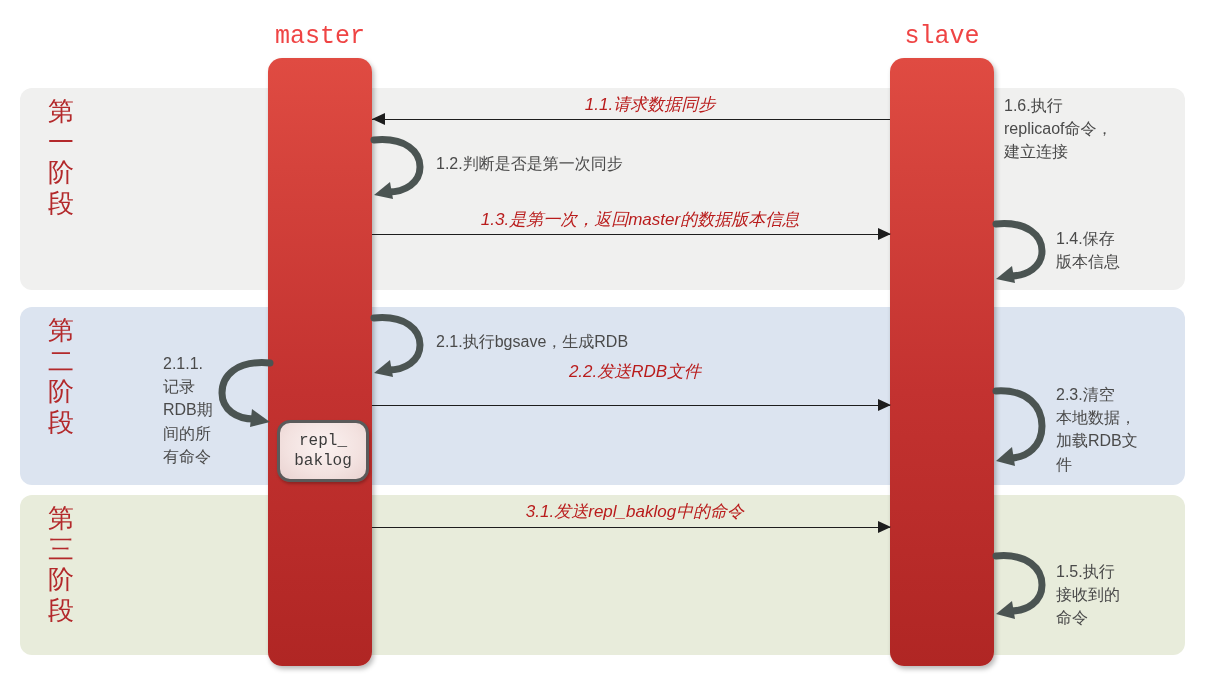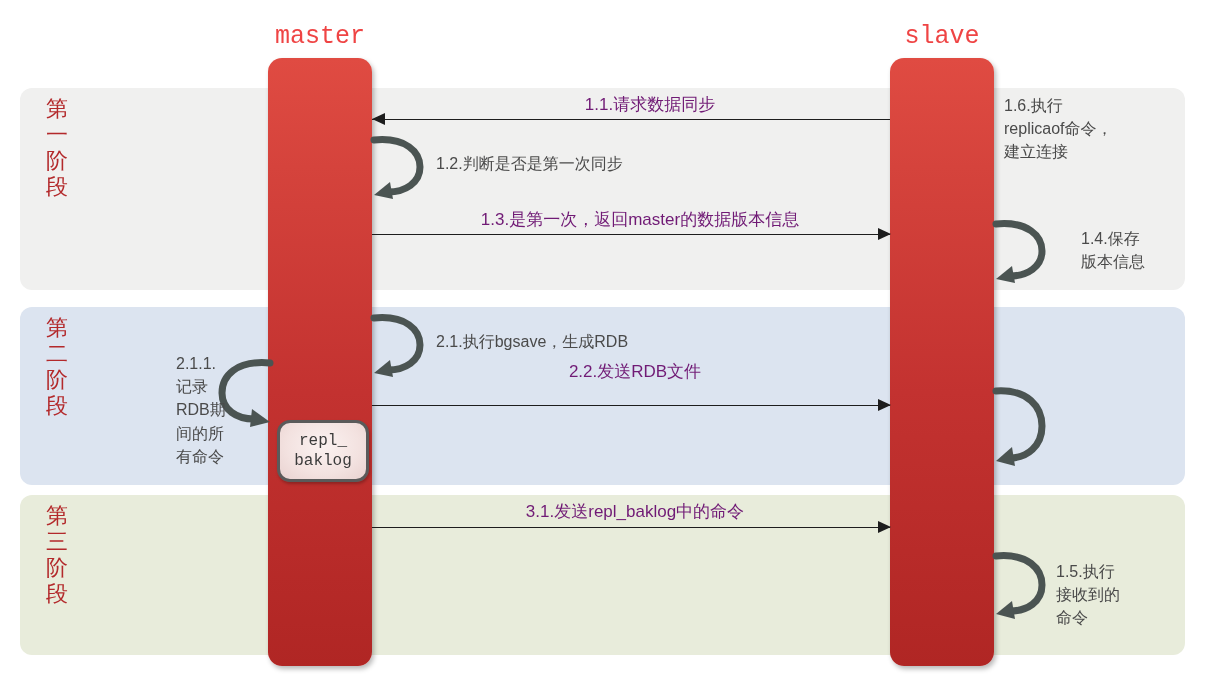--- a/index.html
+++ b/index.html
@@ -24,24 +24,24 @@
     border-radius: 12px;
   }
   .band.s1 { background: #f0f0ef; }
   .band.s2 { background: #dce4f0; }
   .band.s3 { background: #e8ecdb; }
 
   .band-label {
     position: absolute;
     color: #b3292b;
     font-family: Liberation Sans, sans-serif;
-    font-size: 22px;
+    font-size: 26px;
     line-height: 1.18;
     width: 34px;
-    text-align: center;
+    text-align: right;
     letter-spacing: 0;
   }
 
   
   .lifeline {
     position: absolute;
     border-radius: 14px;
     background: linear-gradient(180deg, #e04b42 0%, #d5433c 18%, #c33230 55%, #b02624 100%);
     box-shadow: 2px 3px 5px rgba(0,0,0,0.28);
   }
@@ -87,23 +87,24 @@
     border-left: 13px solid #1d1d1d;
   }
   .arrowhead.left {
     border-top: 6px solid transparent;
     border-bottom: 6px solid transparent;
     border-right: 13px solid #1d1d1d;
   }
   .msg-label {
     position: absolute;
     font-size: 17px;
-    color: #701a75;
+    color: #b91c1c;
     white-space: nowrap;
     text-align: center;
+    font-style: italic;
   }
 
   
   .loop {
     position: absolute;
   }
   .loop svg { display: block; overflow: visible; }
 
   
   .note {
@@ -161,56 +162,60 @@
   <div class="note" style="left:1004px; top:94px;">1.6.执行
 replicaof命令，
 建立连接</div>
 
   <div class="loop" style="left:994px; top:218px;">
     <svg width="56" height="66" viewBox="0 0 56 66">
       <path d="M 2 6 C 34 3, 48 18, 48 33 C 48 48, 34 59, 13 58" fill="none" stroke="#4b5452" stroke-width="7" stroke-linecap="round"></path>
       <path d="M 18 48 L 2 61 L 21 65 Z" fill="#4b5452"></path>
     </svg>
   </div>
-  <div class="note" style="left:1056px; top:227px;margin-left:25px;">1.4.保存
+  <div class="note" style="left:1056px; top:227px;">1.4.保存
 版本信息</div>
 
   <div class="loop" style="left:372px; top:312px;">
     <svg width="56" height="66" viewBox="0 0 56 66">
       <path d="M 2 6 C 34 3, 48 18, 48 33 C 48 48, 34 59, 13 58" fill="none" stroke="#4b5452" stroke-width="7" stroke-linecap="round"></path>
       <path d="M 18 48 L 2 61 L 21 65 Z" fill="#4b5452"></path>
     </svg>
   </div>
   <div class="note" style="left:436px; top:330px;">2.1.执行bgsave，生成RDB</div>
 
   <div class="loop" style="left:212px; top:357px;">
     <svg width="60" height="72" viewBox="0 0 60 72">
       <path d="M 58 6 C 24 3, 10 19, 10 36 C 10 52, 24 63, 45 62" fill="none" stroke="#4b5452" stroke-width="7" stroke-linecap="round"></path>
       <path d="M 40 52 L 58 65 L 38 70 Z" fill="#4b5452"></path>
     </svg>
   </div>
-  <div class="note" style="left:176px; top:352px; text-align:left;">2.1.1.
+  <div class="note" style="left:163px; top:352px; text-align:left;">2.1.1.
 记录
 RDB期
 间的所
 有命令</div>
 
   <div class="baklog" style="left:277px; top:420px; width:86px; height:56px;">repl_
 baklog</div>
 
   <div class="msg-label" style="left:380px; top:360px; width:510px;">2.2.发送RDB文件</div>
   <div class="msg-line" style="left:372px; top:405px; width:518px;"></div>
   <div class="arrowhead right" style="left:878px; top:399px;"></div>
 
   <div class="loop" style="left:994px; top:385px;">
     <svg width="56" height="82" viewBox="0 0 56 82">
       <path d="M 2 6 C 34 4, 48 22, 48 41 C 48 60, 34 74, 13 73" fill="none" stroke="#4b5452" stroke-width="7" stroke-linecap="round"></path>
       <path d="M 18 62 L 2 76 L 21 81 Z" fill="#4b5452"></path>
     </svg>
   </div>
+  <div class="note" style="left:1056px; top:383px;">2.3.清空
+本地数据，
+加载RDB文
+件</div>
 
   <div class="msg-label" style="left:380px; top:500px; width:510px;">3.1.发送repl_baklog中的命令</div>
   <div class="msg-line" style="left:372px; top:527px; width:518px;"></div>
   <div class="arrowhead right" style="left:878px; top:521px;"></div>
 
   <div class="loop" style="left:994px; top:550px;">
     <svg width="56" height="70" viewBox="0 0 56 70">
       <path d="M 2 6 C 34 3, 48 19, 48 35 C 48 51, 34 62, 13 61" fill="none" stroke="#4b5452" stroke-width="7" stroke-linecap="round"></path>
       <path d="M 18 51 L 2 64 L 21 69 Z" fill="#4b5452"></path>
     </svg>

